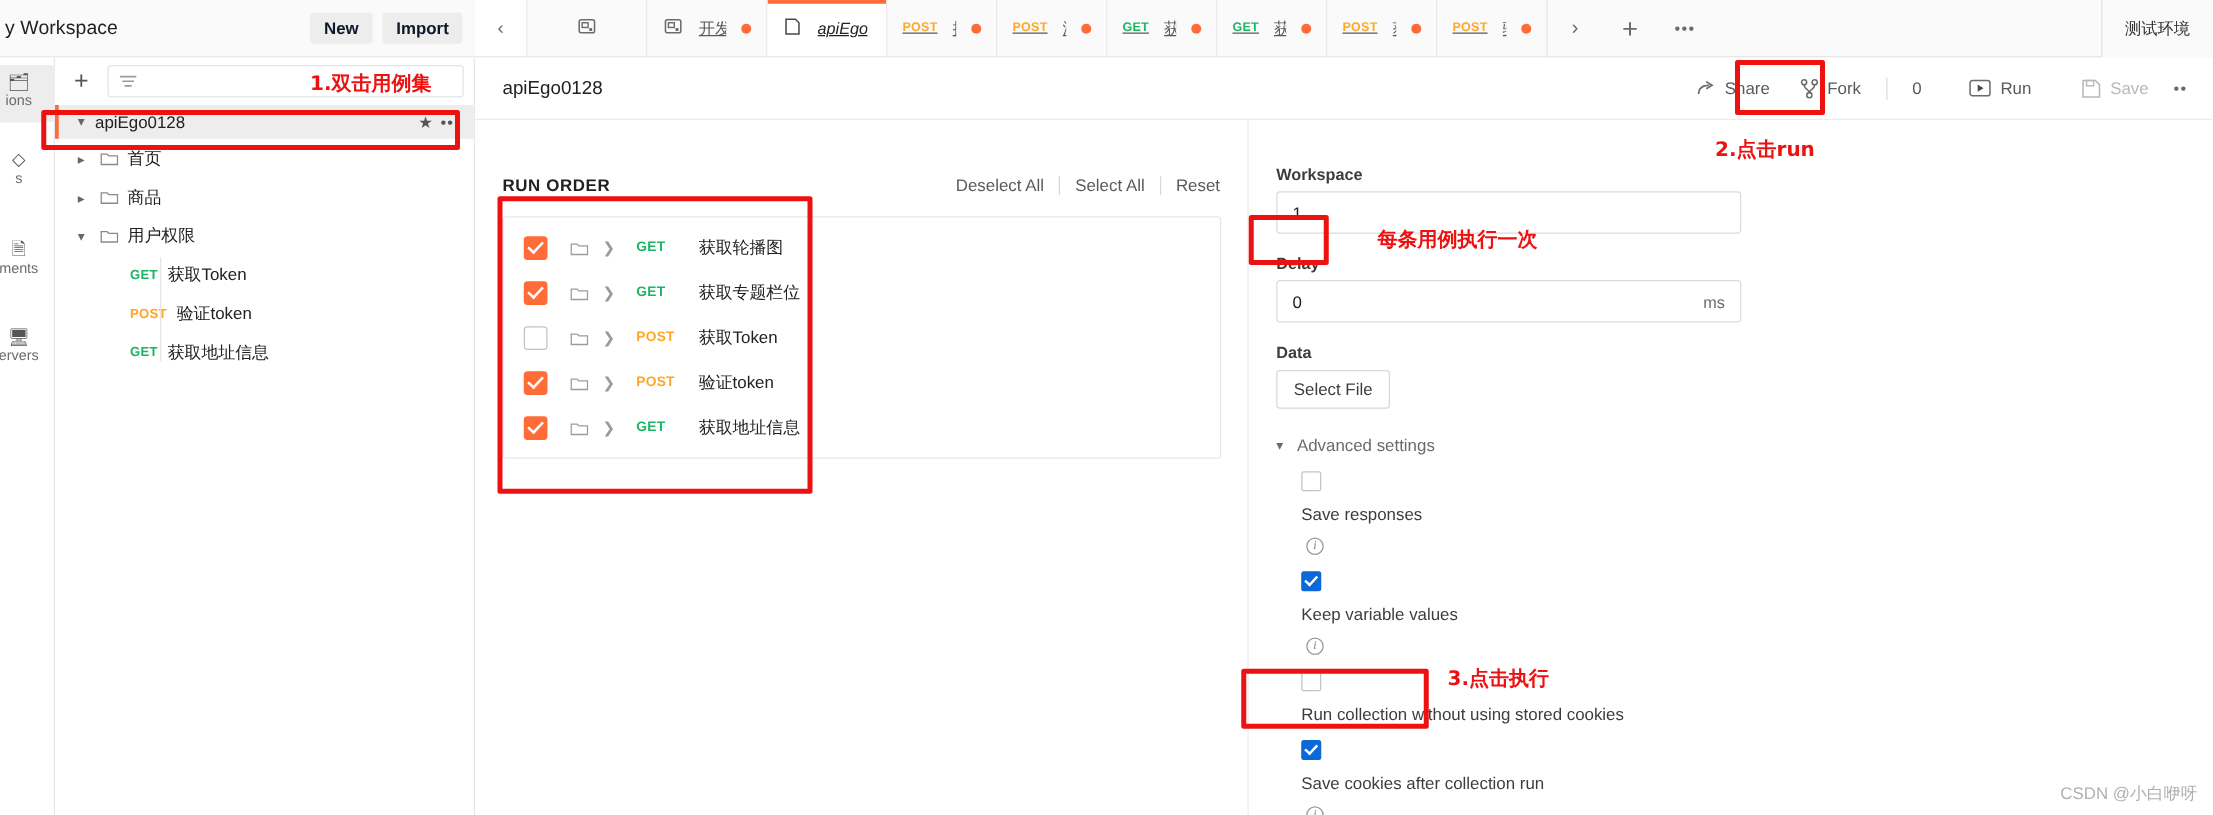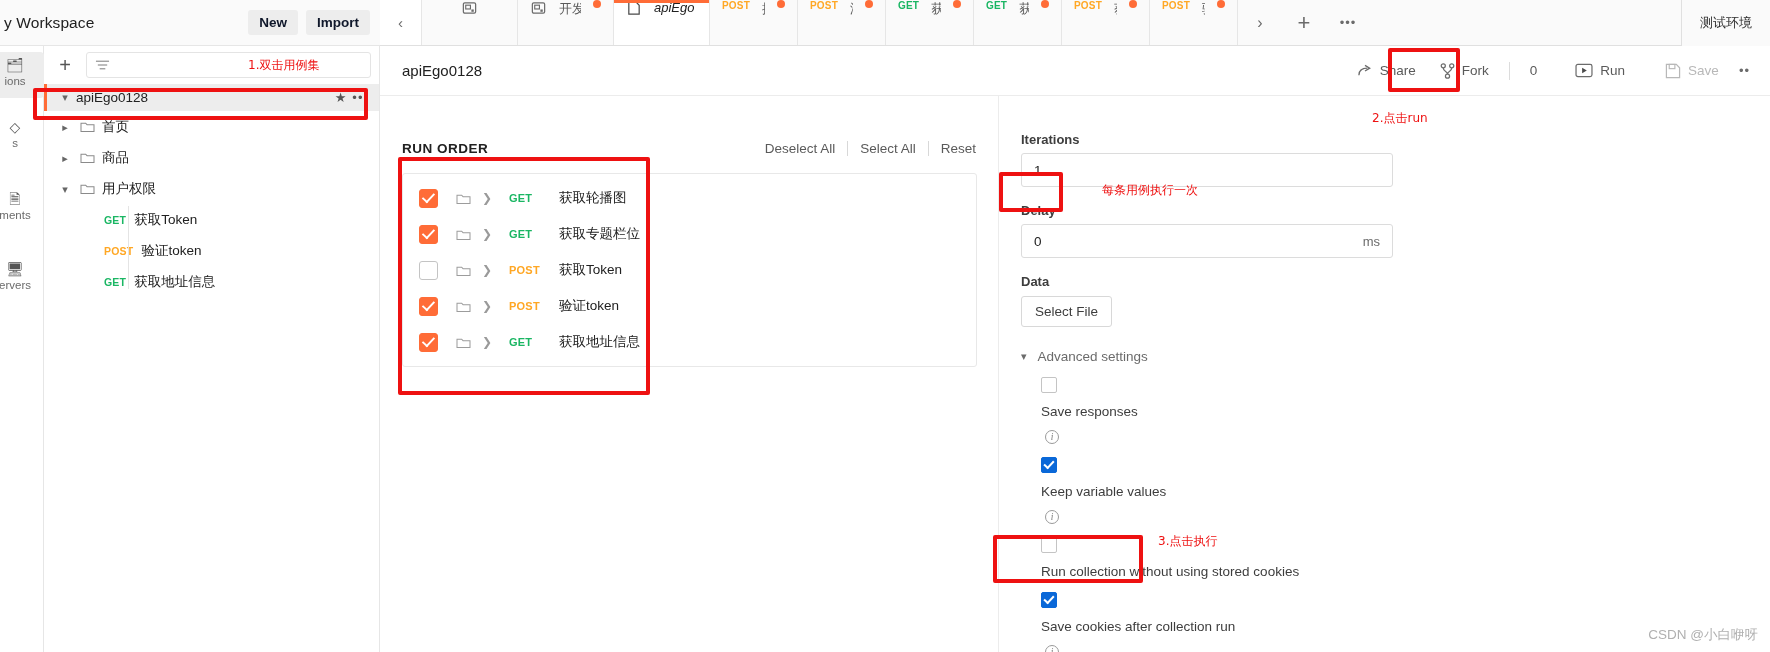--- a/index.html
+++ b/index.html
@@ -78,24 +78,24 @@
     background: #fafafa; border-bottom: 1px solid #e0e0e0;
     display: flex; align-items: stretch;
   }
   .tb-back {
     width: 42px; display: flex; align-items: center; justify-content: center;
     color: #6b6b6b; font-size: 15px; cursor: pointer; border-right: 1px solid #e6e6e6;
     background:#fff;
   }
   .tb-tabs { display: flex; align-items: stretch; }
   .tab {
-    display: flex; gap: 12px; padding: 0 12px;
+    display: flex; align-items: center; gap: 12px; padding: 0 12px;
     font-size: 13px; color: #5a5a5a; cursor: pointer;
     border-right: 1px solid #e6e6e6; position: relative; background: #fafafa;
-    max-width: 96px; white-space: nowrap; overflow: hidden;
+    max-width: 96px; white-space: nowrap; overflow: hidden; text-decoration: underline;
   }
   .tab.active {
     background: #fff; color: #212121; font-style: italic;
   }
   .tab.active::before {
     content: ""; position: absolute; left: 0; right: 0; top: 0; height: 3px; background: #ff6c37;
   }
   .tab-label { overflow: hidden; text-overflow: clip; white-space: nowrap; }
   .tab .dot { width: 8px; height: 8px; border-radius: 50%; background: #ff6c37; flex: 0 0 8px; }
   .tab .m { font-size: 10px; font-weight: 700; letter-spacing: .2px;}
@@ -207,21 +207,21 @@
   }
   .runbtn {
     margin-top: 22px; margin-left: 6px; display: inline-flex; align-items: center;
     justify-content: center; background: #ff6c37; color: #fff; font-weight: 700;
     font-size: 14px; border-radius: 4px; height: 38px; padding: 0 18px; cursor: pointer;
   }
 
   
   .anno { position: absolute; border: 4px solid #ee1111; border-radius: 2px; pointer-events: none; }
   .anno-text {
-    position: absolute; color: #ee1111; font-size: 12px; font-weight: 400;
+    position: absolute; color: #ee1111; font-size: 16px; font-weight: 700;
     white-space: nowrap;
   }
   .anno-text.cn { font-family: "DejaVu Sans", sans-serif; }
 
   .watermark {
     position: absolute; right: 12px; bottom: 8px; color: #b0b0b0; font-size: 13.5px;
   }
 </style>
 </head>
 <body>
@@ -516,21 +516,21 @@
           <span class="ro-grip">❯</span>
           <span class="ro-meth GET">GET</span>
           <span class="ro-name">获取地址信息</span>
         </div>
 
       </div>
     </div>
 
     <div class="settings">
 
-      <div class="st-label">Iterations</div>
+      <div class="st-label">Workspace</div>
       <div class="st-input">
         <span>1</span>
       </div>
 
       <div class="st-label">Delay</div>
       <div class="st-input wide">
         <span>0</span>
         <span class="unit">ms</span>
       </div>
 

